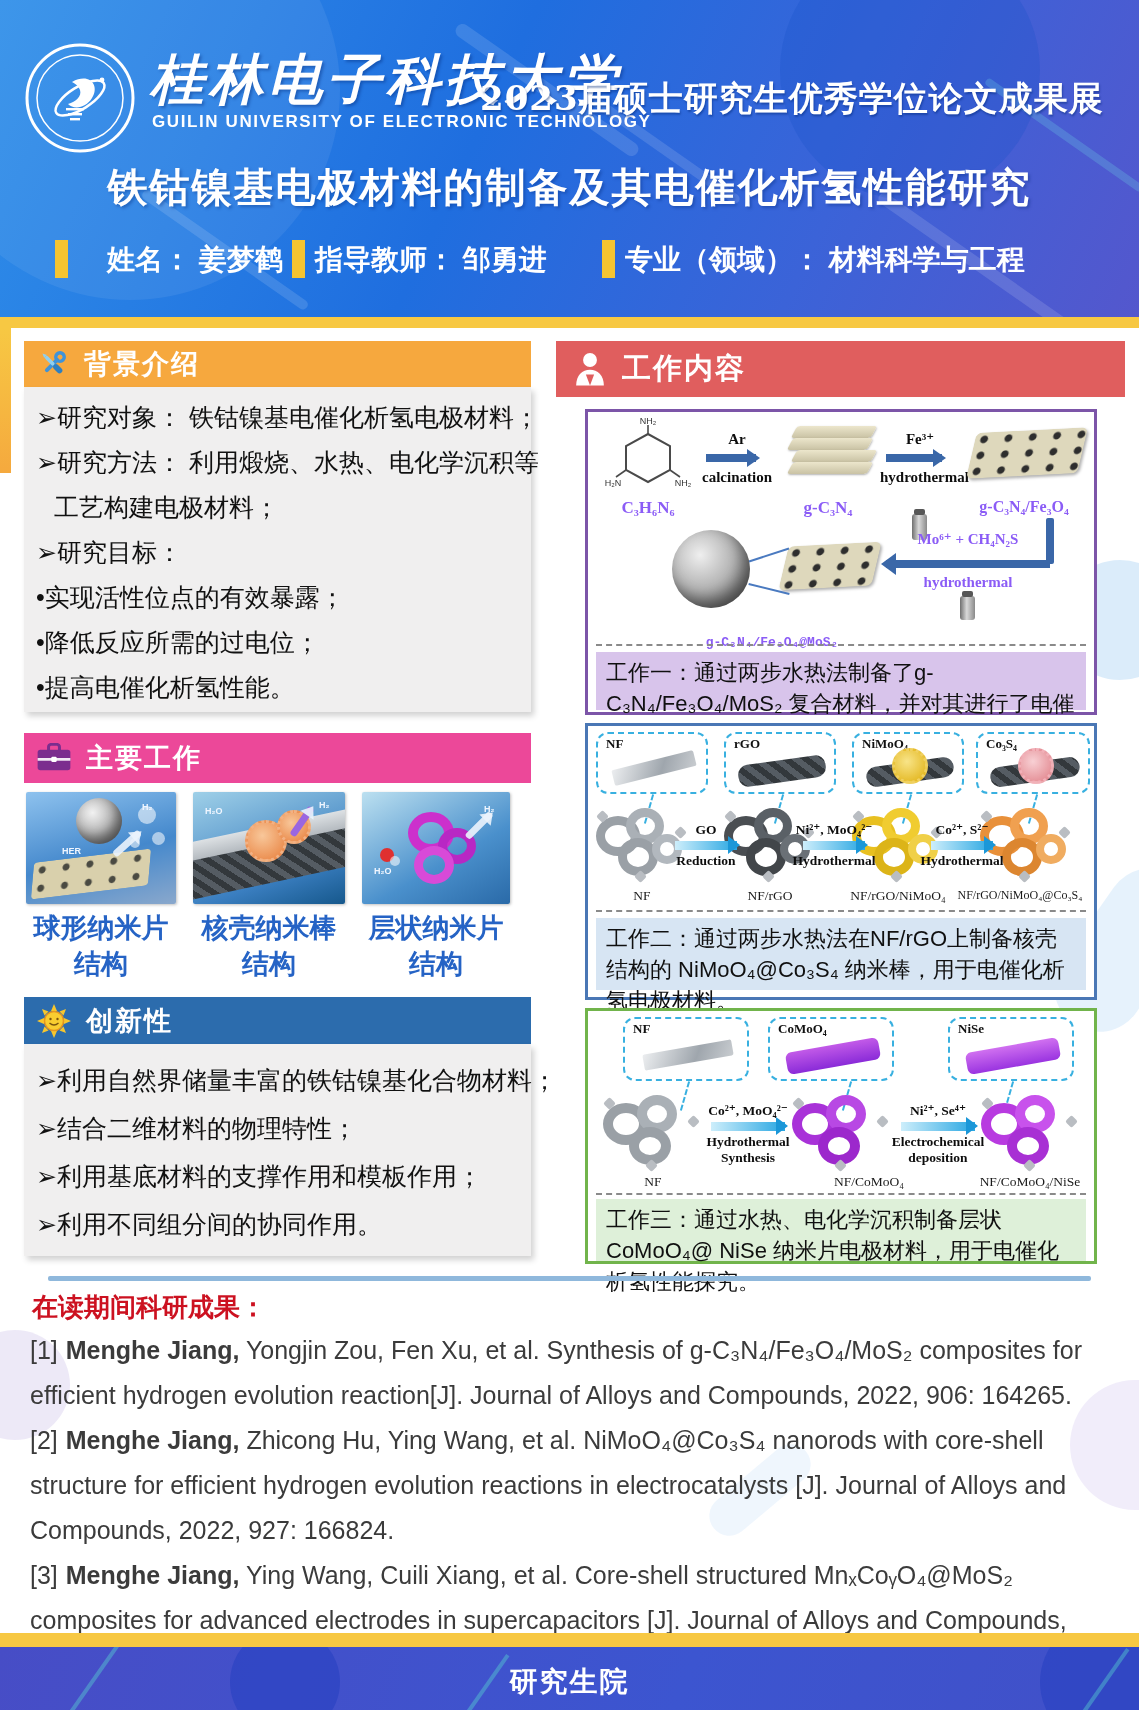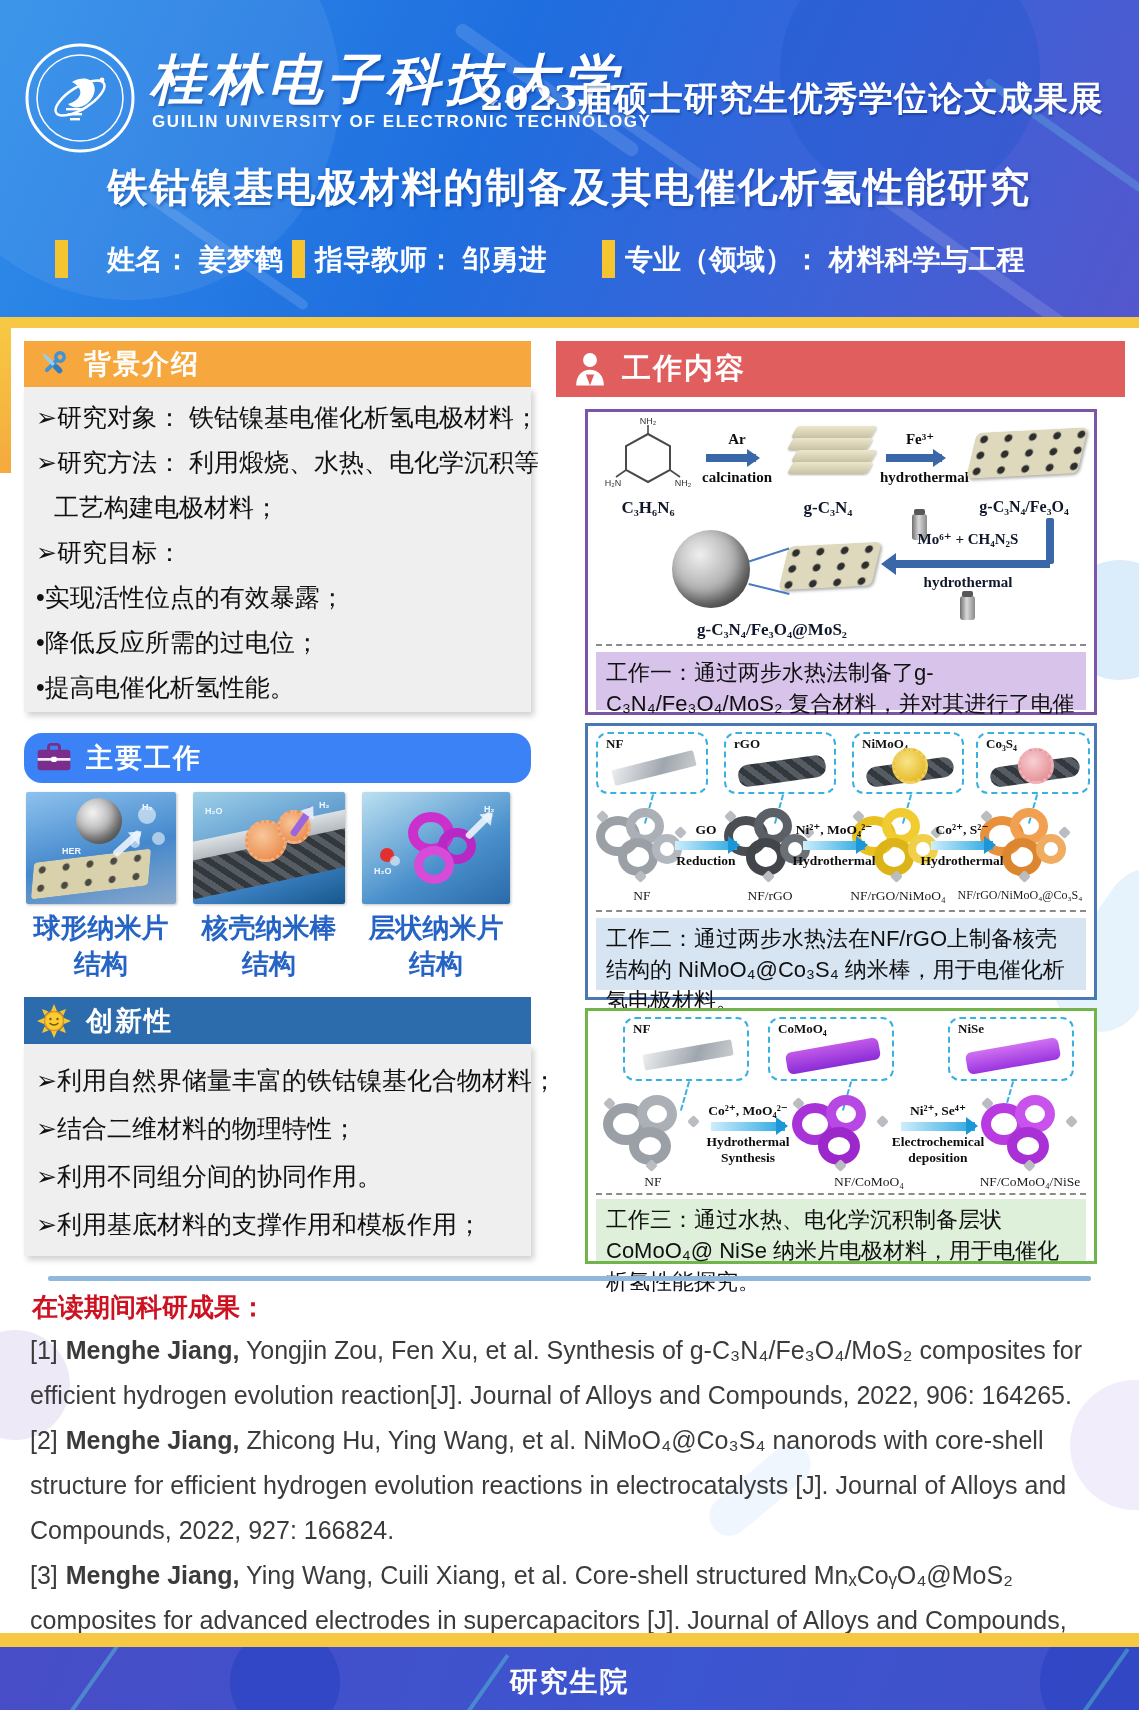--- a/index.html
+++ b/index.html
@@ -43,21 +43,21 @@
   .tarrow{position:absolute;width:34px;height:7px;border-radius:3px;background:rgba(235,243,252,.9);}
   .tarrow::after{content:"";position:absolute;right:-10px;top:-4.5px;border:8px solid transparent;border-left:11px solid rgba(235,243,252,.9);}
   .tubeT{position:absolute;border-radius:10px;background:repeating-linear-gradient(45deg,#33383c 0 6px,#555c63 6px 12px);}
   .tubeG{position:absolute;border-radius:10px;background:linear-gradient(#dde1e4,#9aa1a8);}
   .urch{position:absolute;border-radius:50%;border:3px dotted #f2b183;background:radial-gradient(circle at 40% 35%,#f8c79a,#e87f3c);}
   .ring{position:absolute;border-radius:50%;box-sizing:border-box;}
   
   .panel{position:absolute;left:585px;width:512px;background:#fff;box-sizing:border-box;}
   .dash{position:absolute;left:8px;right:8px;border-top:2px dashed #8a8a8a;}
   .cap{position:absolute;left:8px;right:8px;font-size:22px;line-height:31px;color:#101010;padding:5px 10px;box-sizing:border-box;}
-  .flabel{position:absolute;font-family:"Liberation Serif","DejaVu Serif",serif;font-weight:bold;color:#0f172a;text-align:center;}
+  .flabel{position:absolute;font-family:"Liberation Serif","DejaVu Serif",serif;font-weight:bold;color:#8b5cf6;text-align:center;}
   .tl{font-family:"Liberation Serif","DejaVu Serif",serif;font-weight:bold;font-size:15px;color:#0d0d0d;line-height:18px;}
   .harrow{position:absolute;height:8px;background:#3a67a8;}
   .harrow::after{content:"";position:absolute;right:-13px;top:-5px;border:9px solid transparent;border-left:13px solid #3a67a8;}
   .vbar{position:absolute;width:8px;background:#3a67a8;border-radius:2px;}
   .hbar{position:absolute;height:8px;background:#3a67a8;}
   .lhead{position:absolute;width:0;height:0;border:11px solid transparent;border-right:15px solid #3a67a8;}
   .gsheet{position:absolute;height:12px;width:80px;border-radius:3px;background:linear-gradient(#ece6cc,#c9c2a4);transform:skewX(-28deg);box-shadow:1px 1px 2px rgba(0,0,0,.3);}
   .dsheet{position:absolute;border-radius:6px;background-color:#ded8bc;background-image:radial-gradient(circle at 9px 7px,#2e2e2e 3.2px,transparent 4.3px);background-size:24px 16px;transform:skewX(-16deg) rotate(-3deg);box-shadow:2px 2px 3px rgba(0,0,0,.3);}
   .sphere{position:absolute;border-radius:50%;background:radial-gradient(circle at 36% 32%,#efefef,#b5b5b5 45%,#7a7a7a 78%,#5c5c5c);box-shadow:inset -6px -8px 14px rgba(0,0,0,.4);}
   .aclave{position:absolute;width:15px;background:linear-gradient(90deg,#6f6f6f,#d9d9d9 45%,#8a8a8a);border-radius:3px;}
@@ -155,21 +155,21 @@
   <div class="gbox" style="left:24px;top:387px;width:507px;height:325px;">
     <div class="ln">➢研究对象： 铁钴镍基电催化析氢电极材料；</div>
     <div class="ln">➢研究方法： 利用煅烧、水热、电化学沉积等</div>
     <div class="ln pad">工艺构建电极材料；</div>
     <div class="ln">➢研究目标：</div>
     <div class="ln">•实现活性位点的有效暴露；</div>
     <div class="ln">•降低反应所需的过电位；</div>
     <div class="ln">•提高电催化析氢性能。</div>
   </div>
 
-  <div class="sech" style="left:24px;top:733px;width:507px;height:50px;background:#3b82f6;border-radius:18px;">
+  <div class="sech" style="left:24px;top:733px;width:507px;height:50px;background:#ec4899;">
     <span class="icn">
       <svg width="36" height="30" viewBox="0 0 26 22">
         <rect x="9" y="1" width="8" height="6" rx="2" fill="none" stroke="#7b2d8e" stroke-width="2.2"></rect>
         <rect x="1" y="5" width="24" height="15" rx="2" fill="#7b2d8e"></rect>
         <rect x="1" y="11" width="24" height="2" fill="rgba(255,255,255,.9)"></rect>
         <rect x="11" y="10" width="4" height="4" rx="1" fill="#ffffff"></rect>
       </svg>
     </span>
     <span class="t">主要工作</span>
   </div>
@@ -230,22 +230,22 @@
         <circle cx="14.5" cy="16" r="1.2" fill="#7a5510"></circle>
           <circle cx="21.5" cy="16" r="1.2" fill="#7a5510"></circle>
         <path d="M13.5 20 Q18 24 22.5 20" fill="none" stroke="#7a5510" stroke-width="1.4"></path>
       </svg>
     </span>
     <span class="t">创新性</span>
   </div>
   <div class="gbox" style="left:24px;top:1044px;width:507px;height:212px;padding-top:12px;">
     <div class="ln" style="line-height:48px;">➢利用自然界储量丰富的铁钴镍基化合物材料；</div>
     <div class="ln" style="line-height:48px;">➢结合二维材料的物理特性；</div>
+    <div class="ln" style="line-height:48px;">➢利用基底材料的支撑作用和模板作用；</div>
     <div class="ln" style="line-height:48px;">➢利用不同组分间的协同作用。</div>
-    <div class="ln" style="line-height:48px;">➢利用基底材料的支撑作用和模板作用；</div>
   </div>
 
   <div class="sech" style="left:556px;top:341px;width:569px;height:56px;background:#e05e5e;">
     <span class="icn" style="margin-left:16px;">
       <svg width="36" height="36" viewBox="0 0 24 26">
         <circle cx="12" cy="6.5" r="5" fill="#ffffff"></circle>
         <path d="M2 25 C2 17.5 6.5 13.5 12 13.5 C17.5 13.5 22 17.5 22 25 Z" fill="#ffffff"></path>
         <polygon points="12,25 9,17 15,17" fill="#e05e5e"></polygon>
       </svg>
     </span>
@@ -297,21 +297,21 @@
     <div class="hbar" style="left:298px;top:148px;width:164px;"></div>
     <div class="lhead" style="left:282px;top:141px;"></div>
     <div class="flabel" style="left:292px;top:118px;width:176px;font-size:15px;">Mo⁶⁺ + CH₄N₂S</div>
     <div class="flabel" style="left:308px;top:162px;width:144px;font-size:15px;">hydrothermal</div>
     <div class="aclave" style="left:372px;top:184px;height:24px;"></div>
 
     <div class="sphere" style="left:84px;top:118px;width:78px;height:78px;"></div>
     <div class="dsheet" style="left:196px;top:132px;width:92px;height:44px;"></div>
     <div class="linkln" style="left:160px;top:142px;width:42px;transform:rotate(-18deg);"></div>
     <div class="linkln" style="left:160px;top:176px;width:42px;transform:rotate(14deg);"></div>
-    <div class="flabel" style="left:44px;top:208px;width:280px;font-size:17px;">g-C₃N₄/Fe₃O₄@MoS₂</div>
+    <div class="flabel" style="left:44px;top:223px;width:280px;font-size:13px;font-family:Liberation Mono, monospace;">g-C₃N₄/Fe₃O₄@MoS₂</div>
 
     <div class="dash" style="top:232px;"></div>
     <div class="cap" style="top:240px;height:58px;background:#d8c4eb;">工作一：通过两步水热法制备了g-C₃N₄/Fe₃O₄/MoS₂ 复合材料，并对其进行了电催化析氢性能测试。</div>
   </div>
 
   <div class="panel" style="top:723px;height:277px;border:3px solid #4a77b5;">
 
     <div class="callout" style="left:8px;top:6px;width:112px;height:62px;">
       <span class="clabel">NF</span>
       <div class="nfstrip" style="left:14px;top:26px;width:84px;height:16px;transform:rotate(-14deg);"></div>

